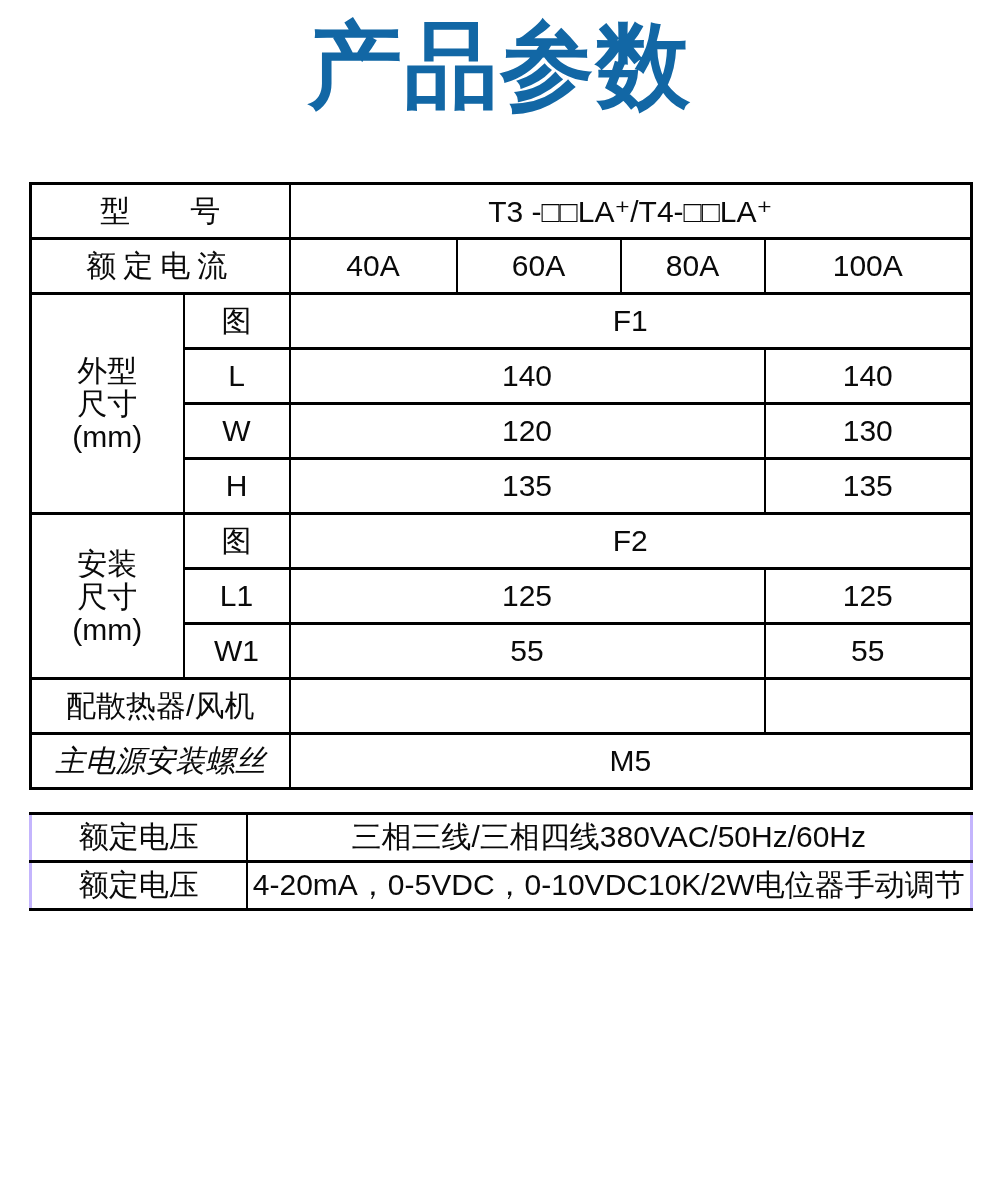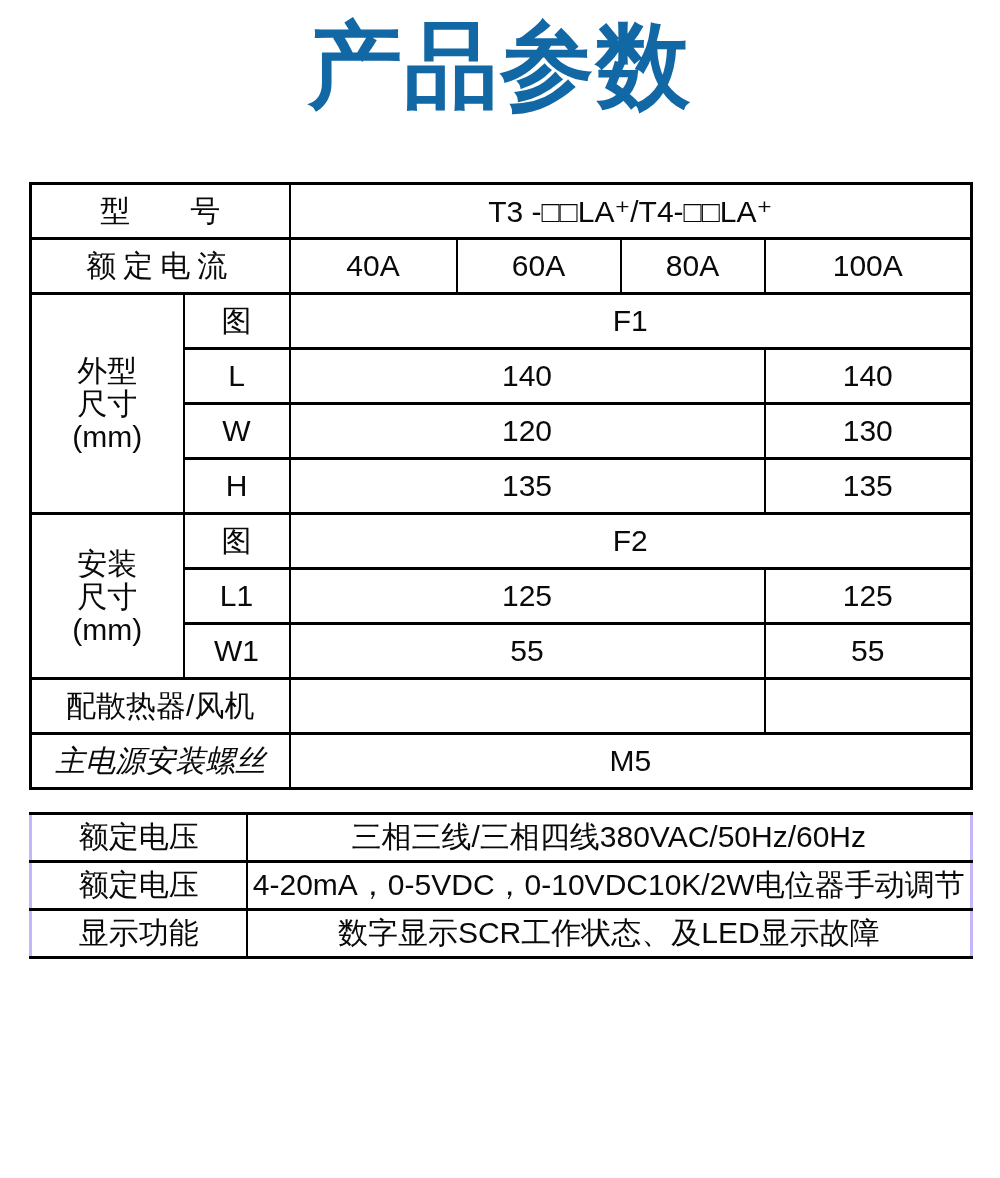--- a/index.html
+++ b/index.html
@@ -152,20 +152,16 @@
     </colgroup>
     <tbody>
       <tr>
         <td class="elbl">额定电压</td>
         <td class="eval">三相三线/三相四线380VAC/50Hz/60Hz</td>
       </tr>
       <tr>
         <td class="elbl">额定电压</td>
         <td class="eval">4-20mA，0-5VDC，0-10VDC10K/2W电位器手动调节</td>
       </tr>
-      <tr>
-        <td class="elbl">显示功能</td>
-        <td class="eval">数字显示SCR工作状态、及LED显示故障</td>
-      </tr>
     </tbody>
   </table>
 
 </div>
 
 </body></html>

